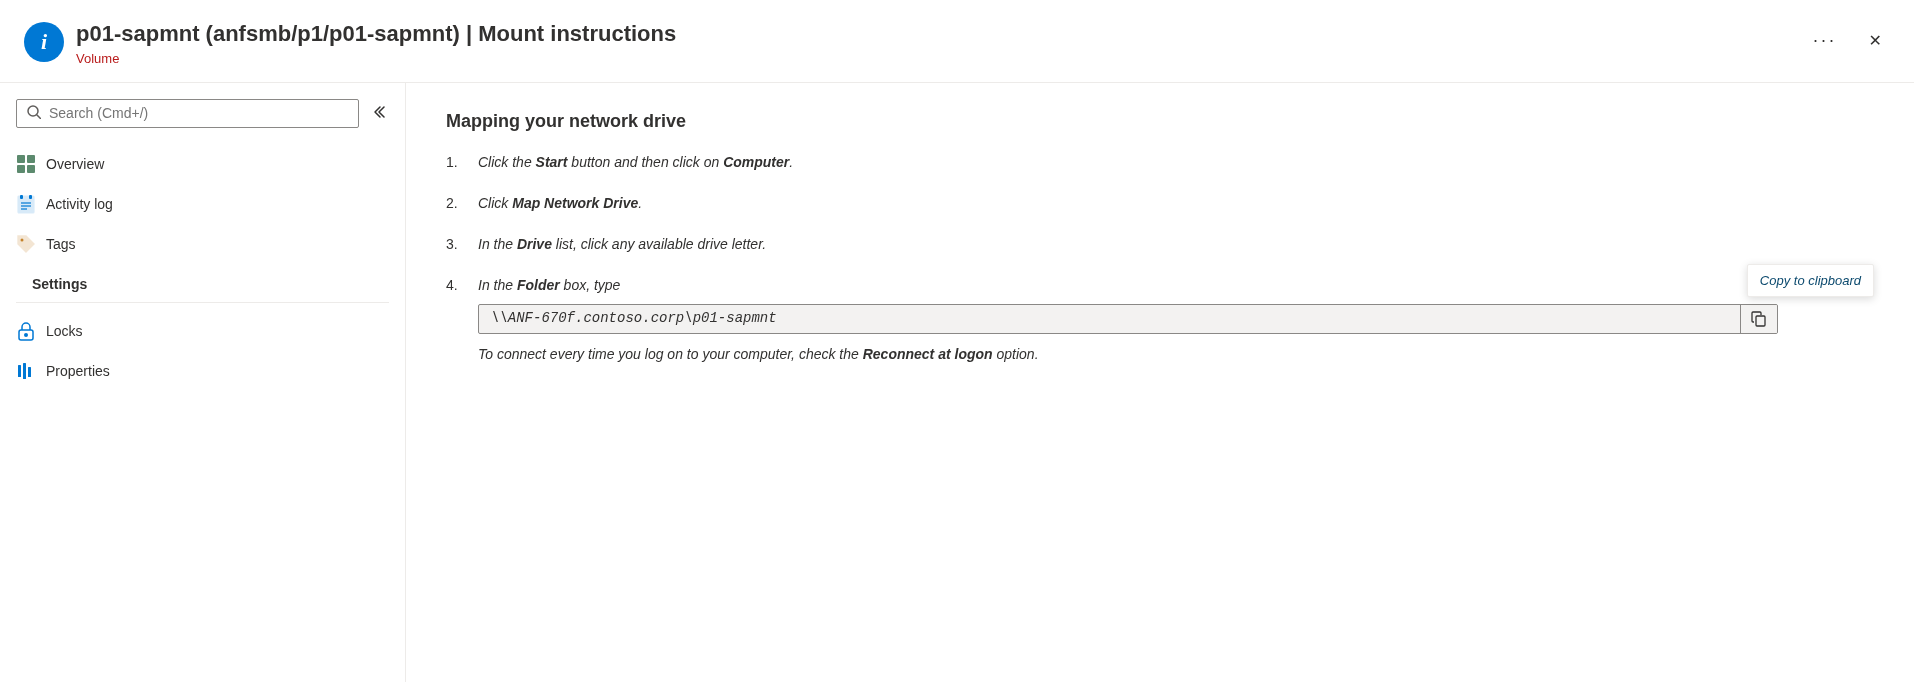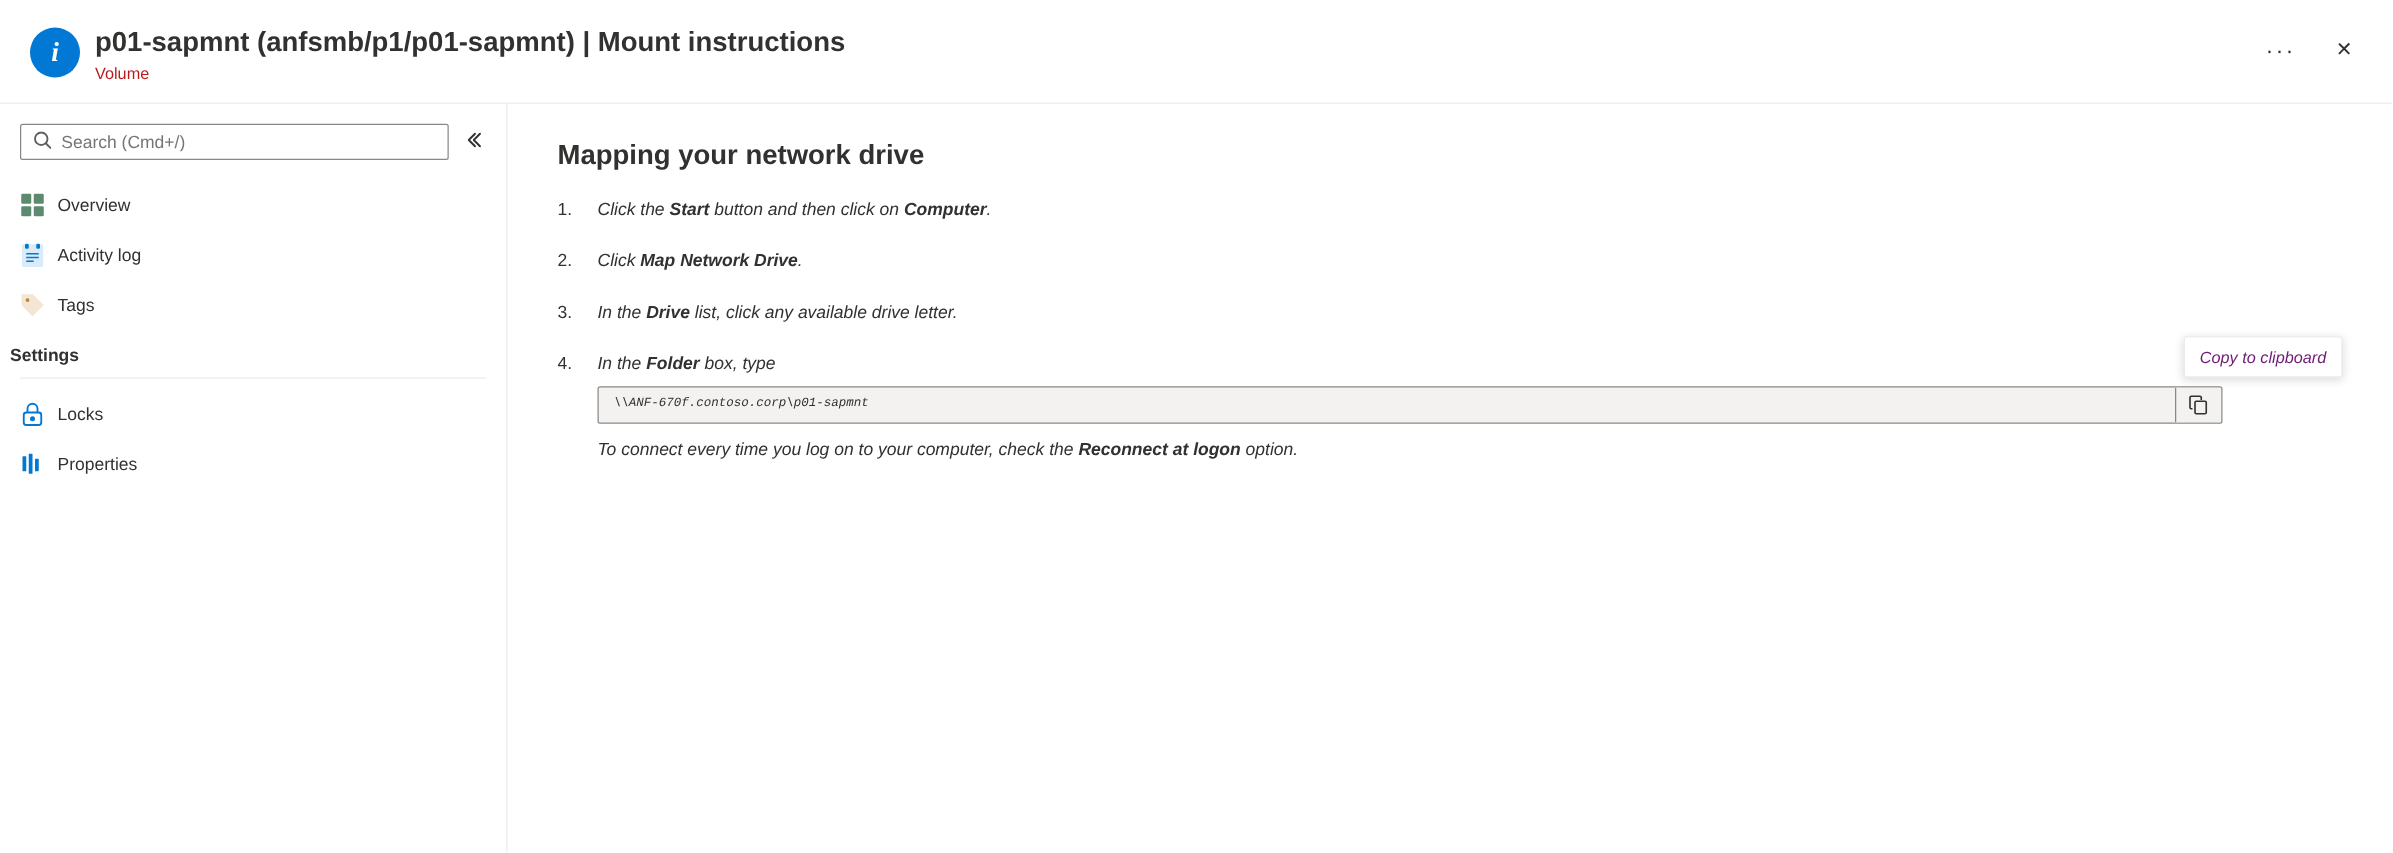--- a/index.html
+++ b/index.html
@@ -159,42 +159,42 @@
     .nav-icon {
       width: 20px;
       height: 20px;
       flex-shrink: 0;
       display: flex;
       align-items: center;
       justify-content: center;
     }
 
     .section-header {
-      padding: 12px 16px 6px 8px;
+      padding: 12px 16px 6px 32px;
       font-size: 14px;
       font-weight: 600;
       color: #323130;
     }
 
     .section-divider {
       border: none;
       border-top: 1px solid #edebe9;
       margin: 4px 16px 8px 16px;
     }
 
     
     .content-area {
       flex: 1;
       padding: 28px 40px;
       overflow-y: auto;
       position: relative;
     }
 
     .content-title {
-      font-size: 22px;
+      font-size: 18px;
       font-weight: 700;
       color: #323130;
       margin-bottom: 20px;
     }
 
     .instructions-list {
       list-style: none;
       padding: 0;
     }
 
@@ -233,21 +233,21 @@
       border: 1px solid #8a8886;
       background: #f3f2f1;
       border-radius: 2px;
       overflow: hidden;
       max-width: 1300px;
     }
 
     .folder-value {
       flex: 1;
       padding: 2px 12px;
-      font-size: 10px;
+      font-size: 14px;
       color: #323130;
       background: #f3f2f1;
       font-family: 'Consolas', 'Courier New', monospace;
     }
 
     .copy-btn {
       background: #f3f2f1;
       border: none;
       border-left: 1px solid #8a8886;
       cursor: pointer;
@@ -260,21 +260,21 @@
 
     .copy-tooltip {
       position: absolute;
       top: -40px;
       right: 0;
       background: #fff;
       border: 1px solid #edebe9;
       box-shadow: 0 2px 8px rgba(0,0,0,0.15);
       padding: 6px 12px;
       font-size: 13px;
-      color: #701a75;
+      color: #0c4a6e;
       white-space: nowrap;
       border-radius: 2px;
     }
 
     .reconnect-text {
       font-size: 14px;
       color: #323130;
       margin-top: 10px;
       line-height: 1.5;
     }

